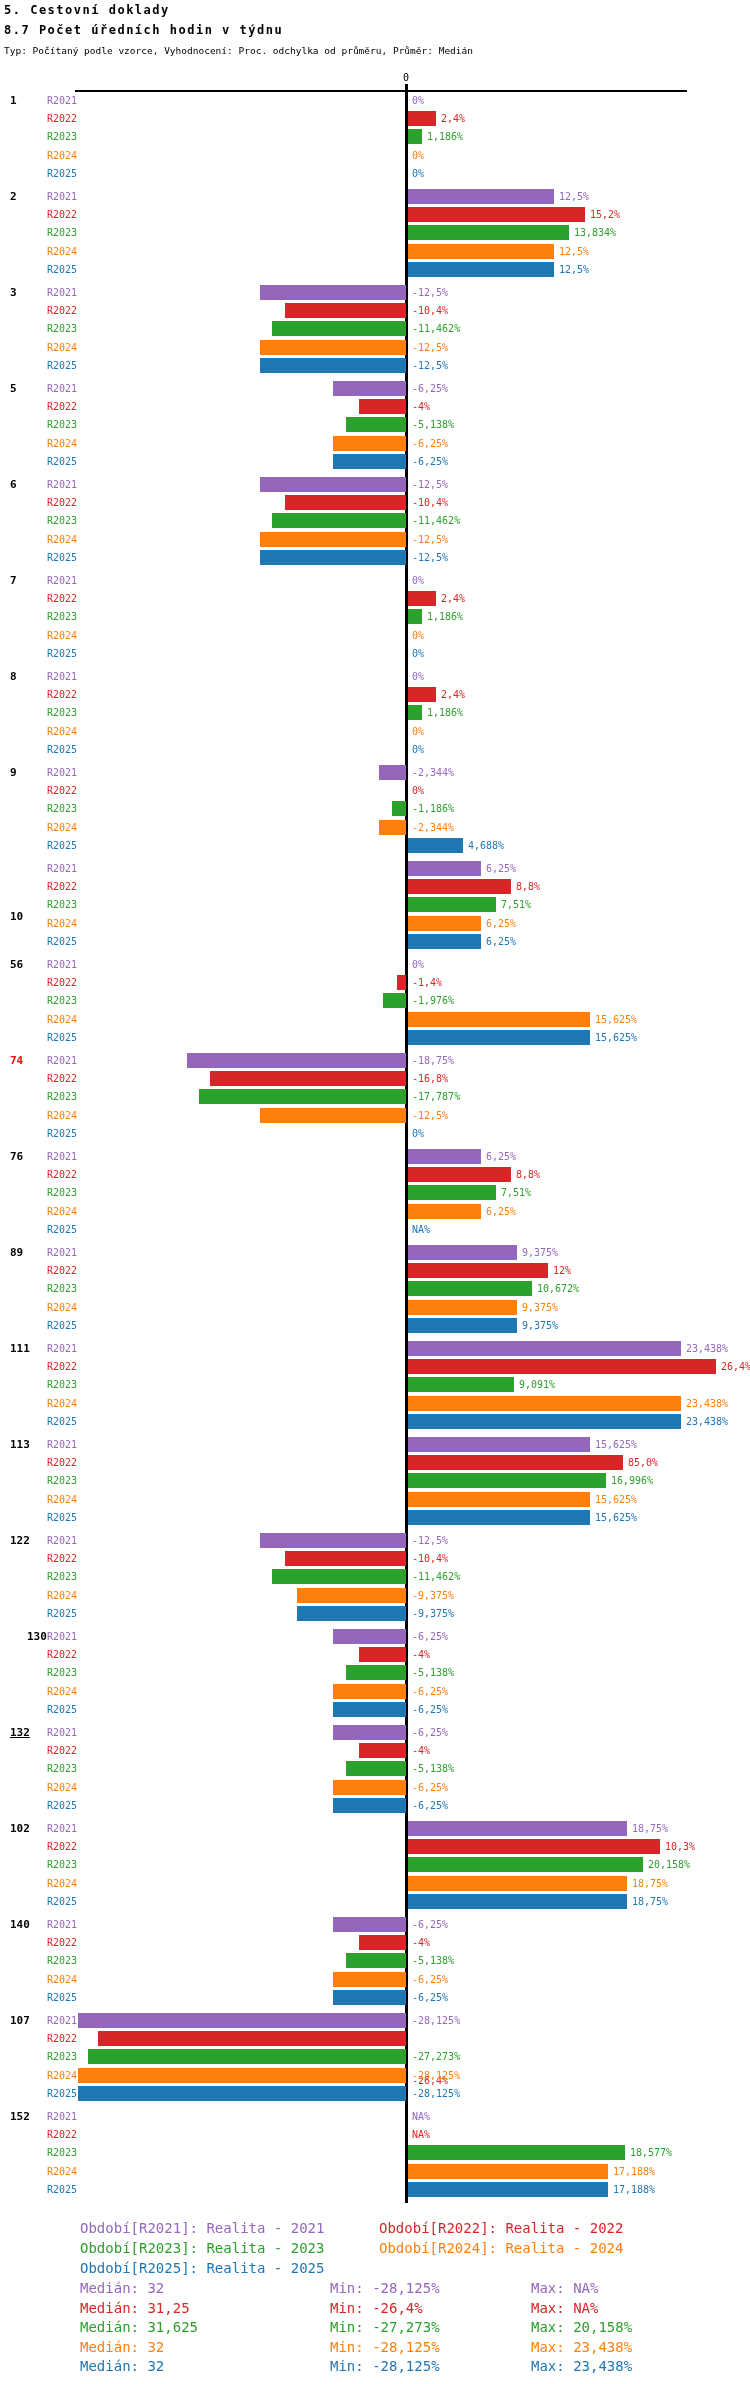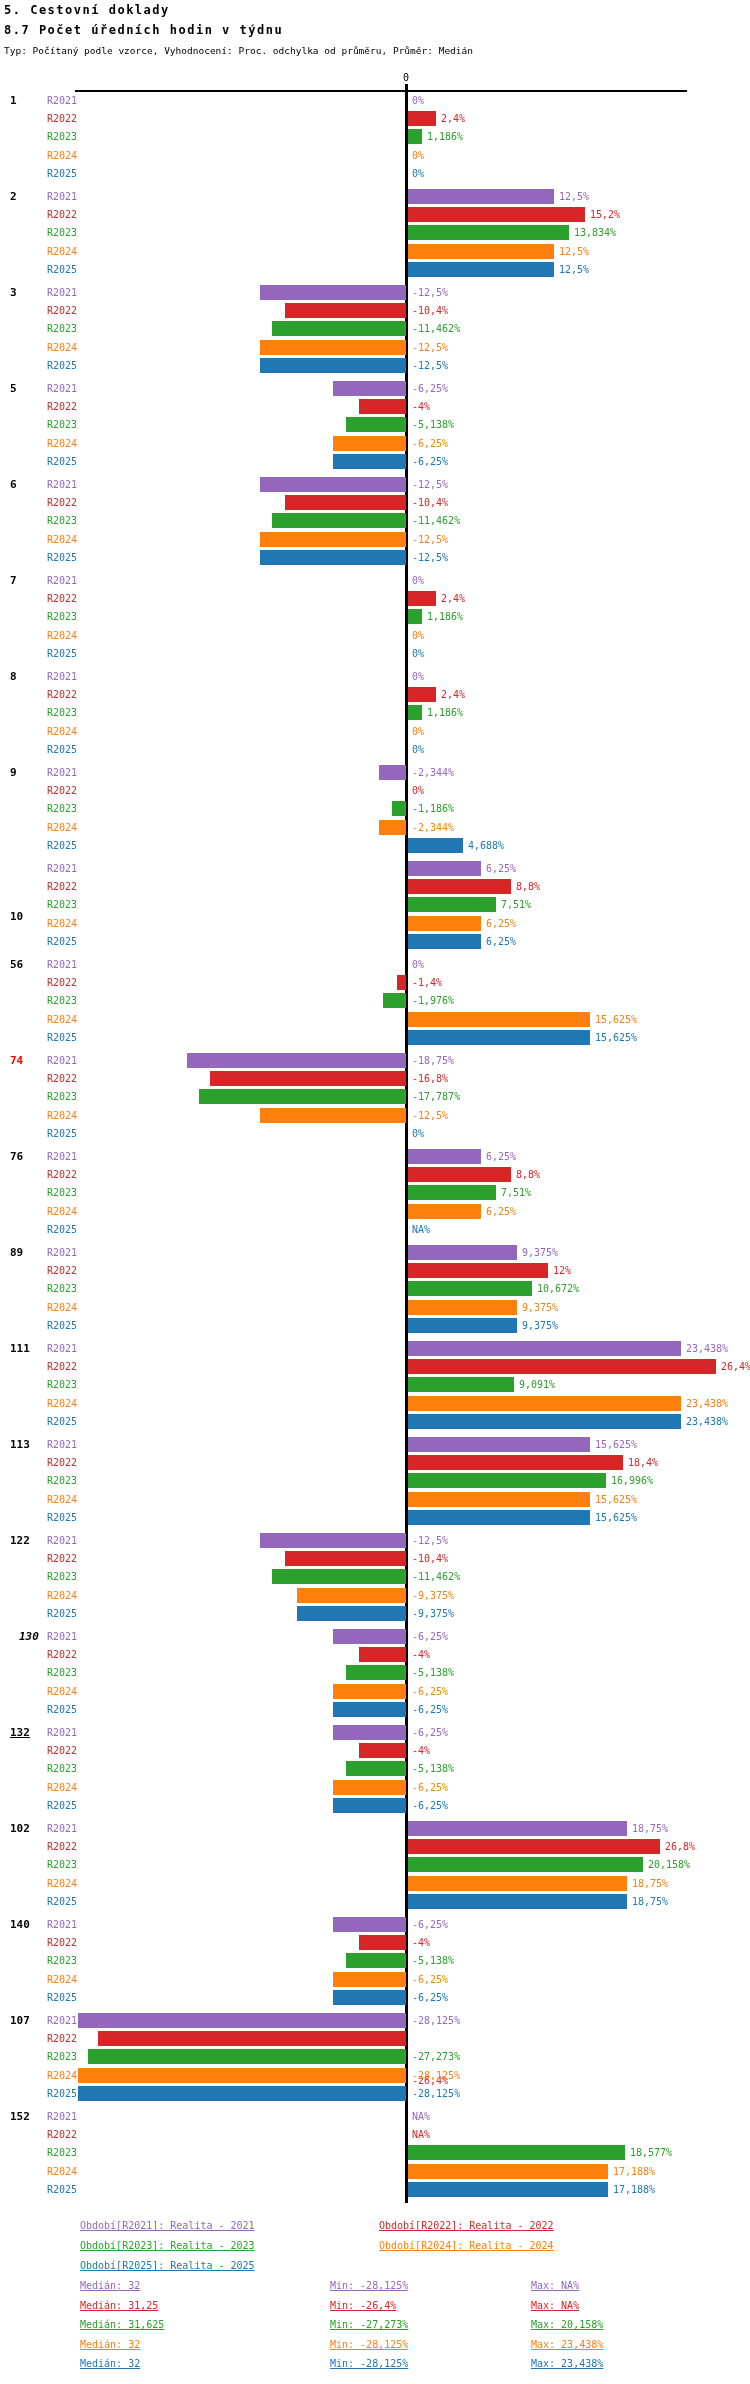--- a/index.html
+++ b/index.html
@@ -12,21 +12,21 @@
   .title1{font-size:12px;font-weight:bold;letter-spacing:1.5px;color:#000;}
   .title2{font-size:12px;font-weight:bold;letter-spacing:1.5px;color:#000;}
   .subtitle{font-size:9.5px;color:#000;}
   .axis-h{position:absolute;background:#000;height:2px;}
   .axis-v{position:absolute;background:#000;width:3px;}
   .zero-lbl{font-size:10px;color:#000;}
   .grp-lbl{font-size:11px;font-weight:bold;color:#000;}
   .ser-lbl{font-size:10px;}
   .val-lbl{font-size:10px;}
   .bar{position:absolute;height:15px;}
-  .leg{font-size:10px;text-decoration:underline;}
+  .leg{font-size:14px;}
 </style>
 </head>
 <body>
 
 <div class="abs title1" style="left:4px;top:4px;">5. Cestovní doklady</div>
 <div class="abs title2" style="left:4px;top:24px;">8.7 Počet úředních hodin v týdnu</div>
 <div class="abs subtitle" style="left:4px;top:46px;">Typ: Počítaný podle vzorce, Vyhodnocení: Proc. odchylka od průměru, Průměr: Medián</div>
 
 <div class="abs zero-lbl" style="left:403px;top:73px;">0</div>
 <div class="axis-h" style="left:75px;top:90px;width:612px;"></div>
@@ -243,21 +243,21 @@
     <div class="abs val-lbl" style="left: 686px; top: 1399px; color: rgb(255, 127, 14);">23,438%</div>
     <div class="abs ser-lbl" style="left: 47px; top: 1417px; color: rgb(31, 119, 180);">R2025</div>
     <div class="abs bar" style="left: 408px; top: 1414px; width: 273px; background: rgb(31, 119, 180);"></div>
     <div class="abs val-lbl" style="left: 686px; top: 1417px; color: rgb(31, 119, 180);">23,438%</div>
     <div class="abs grp-lbl" style="left: 10px; top: 1439px; color: rgb(0, 0, 0);">113</div>
     <div class="abs ser-lbl" style="left: 47px; top: 1440px; color: rgb(148, 103, 189);">R2021</div>
     <div class="abs bar" style="left: 408px; top: 1437px; width: 182px; background: rgb(148, 103, 189);"></div>
     <div class="abs val-lbl" style="left: 595px; top: 1440px; color: rgb(148, 103, 189);">15,625%</div>
     <div class="abs ser-lbl" style="left: 47px; top: 1458px; color: rgb(214, 39, 40);">R2022</div>
     <div class="abs bar" style="left: 408px; top: 1455px; width: 215px; background: rgb(214, 39, 40);"></div>
-    <div class="abs val-lbl" style="left: 628px; top: 1458px; color: rgb(214, 39, 40);">18,4%</div>
+    <div class="abs val-lbl" style="left: 628px; top: 1458px; color: rgb(214, 39, 40);">85,0%</div>
     <div class="abs ser-lbl" style="left: 47px; top: 1476px; color: rgb(44, 160, 44);">R2023</div>
     <div class="abs bar" style="left: 408px; top: 1473px; width: 198px; background: rgb(44, 160, 44);"></div>
     <div class="abs val-lbl" style="left: 611px; top: 1476px; color: rgb(44, 160, 44);">16,996%</div>
     <div class="abs ser-lbl" style="left: 47px; top: 1495px; color: rgb(255, 127, 14);">R2024</div>
     <div class="abs bar" style="left: 408px; top: 1492px; width: 182px; background: rgb(255, 127, 14);"></div>
     <div class="abs val-lbl" style="left: 595px; top: 1495px; color: rgb(255, 127, 14);">15,625%</div>
     <div class="abs ser-lbl" style="left: 47px; top: 1513px; color: rgb(31, 119, 180);">R2025</div>
     <div class="abs bar" style="left: 408px; top: 1510px; width: 182px; background: rgb(31, 119, 180);"></div>
     <div class="abs val-lbl" style="left: 595px; top: 1513px; color: rgb(31, 119, 180);">15,625%</div>
     <div class="abs grp-lbl" style="left: 10px; top: 1535px; color: rgb(0, 0, 0);">122</div>
@@ -269,21 +269,21 @@
     <div class="abs val-lbl" style="left: 412px; top: 1554px; color: rgb(214, 39, 40);">-10,4%</div>
     <div class="abs ser-lbl" style="left: 47px; top: 1572px; color: rgb(44, 160, 44);">R2023</div>
     <div class="abs bar" style="left: 272px; top: 1569px; width: 134px; background: rgb(44, 160, 44);"></div>
     <div class="abs val-lbl" style="left: 412px; top: 1572px; color: rgb(44, 160, 44);">-11,462%</div>
     <div class="abs ser-lbl" style="left: 47px; top: 1591px; color: rgb(255, 127, 14);">R2024</div>
     <div class="abs bar" style="left: 297px; top: 1588px; width: 109px; background: rgb(255, 127, 14);"></div>
     <div class="abs val-lbl" style="left: 412px; top: 1591px; color: rgb(255, 127, 14);">-9,375%</div>
     <div class="abs ser-lbl" style="left: 47px; top: 1609px; color: rgb(31, 119, 180);">R2025</div>
     <div class="abs bar" style="left: 297px; top: 1606px; width: 109px; background: rgb(31, 119, 180);"></div>
     <div class="abs val-lbl" style="left: 412px; top: 1609px; color: rgb(31, 119, 180);">-9,375%</div>
-    <div class="abs grp-lbl" style="left: 19px; top: 1631px; color: rgb(0, 0, 0); font-style: italic;">130</div>
+    <div class="abs grp-lbl" style="left: 27px; top: 1631px; color: rgb(0, 0, 0);">130</div>
     <div class="abs ser-lbl" style="left: 47px; top: 1632px; color: rgb(148, 103, 189);">R2021</div>
     <div class="abs bar" style="left: 333px; top: 1629px; width: 73px; background: rgb(148, 103, 189);"></div>
     <div class="abs val-lbl" style="left: 412px; top: 1632px; color: rgb(148, 103, 189);">-6,25%</div>
     <div class="abs ser-lbl" style="left: 47px; top: 1650px; color: rgb(214, 39, 40);">R2022</div>
     <div class="abs bar" style="left: 359px; top: 1647px; width: 47px; background: rgb(214, 39, 40);"></div>
     <div class="abs val-lbl" style="left: 412px; top: 1650px; color: rgb(214, 39, 40);">-4%</div>
     <div class="abs ser-lbl" style="left: 47px; top: 1668px; color: rgb(44, 160, 44);">R2023</div>
     <div class="abs bar" style="left: 346px; top: 1665px; width: 60px; background: rgb(44, 160, 44);"></div>
     <div class="abs val-lbl" style="left: 412px; top: 1668px; color: rgb(44, 160, 44);">-5,138%</div>
     <div class="abs ser-lbl" style="left: 47px; top: 1687px; color: rgb(255, 127, 14);">R2024</div>
@@ -307,21 +307,21 @@
     <div class="abs val-lbl" style="left: 412px; top: 1783px; color: rgb(255, 127, 14);">-6,25%</div>
     <div class="abs ser-lbl" style="left: 47px; top: 1801px; color: rgb(31, 119, 180);">R2025</div>
     <div class="abs bar" style="left: 333px; top: 1798px; width: 73px; background: rgb(31, 119, 180);"></div>
     <div class="abs val-lbl" style="left: 412px; top: 1801px; color: rgb(31, 119, 180);">-6,25%</div>
     <div class="abs grp-lbl" style="left: 10px; top: 1823px; color: rgb(0, 0, 0);">102</div>
     <div class="abs ser-lbl" style="left: 47px; top: 1824px; color: rgb(148, 103, 189);">R2021</div>
     <div class="abs bar" style="left: 408px; top: 1821px; width: 219px; background: rgb(148, 103, 189);"></div>
     <div class="abs val-lbl" style="left: 632px; top: 1824px; color: rgb(148, 103, 189);">18,75%</div>
     <div class="abs ser-lbl" style="left: 47px; top: 1842px; color: rgb(214, 39, 40);">R2022</div>
     <div class="abs bar" style="left: 408px; top: 1839px; width: 252px; background: rgb(214, 39, 40);"></div>
-    <div class="abs val-lbl" style="left: 665px; top: 1842px; color: rgb(214, 39, 40);">26,8%</div>
+    <div class="abs val-lbl" style="left: 665px; top: 1842px; color: rgb(214, 39, 40);">10,3%</div>
     <div class="abs ser-lbl" style="left: 47px; top: 1860px; color: rgb(44, 160, 44);">R2023</div>
     <div class="abs bar" style="left: 408px; top: 1857px; width: 235px; background: rgb(44, 160, 44);"></div>
     <div class="abs val-lbl" style="left: 648px; top: 1860px; color: rgb(44, 160, 44);">20,158%</div>
     <div class="abs ser-lbl" style="left: 47px; top: 1879px; color: rgb(255, 127, 14);">R2024</div>
     <div class="abs bar" style="left: 408px; top: 1876px; width: 219px; background: rgb(255, 127, 14);"></div>
     <div class="abs val-lbl" style="left: 632px; top: 1879px; color: rgb(255, 127, 14);">18,75%</div>
     <div class="abs ser-lbl" style="left: 47px; top: 1897px; color: rgb(31, 119, 180);">R2025</div>
     <div class="abs bar" style="left: 408px; top: 1894px; width: 219px; background: rgb(31, 119, 180);"></div>
     <div class="abs val-lbl" style="left: 632px; top: 1897px; color: rgb(31, 119, 180);">18,75%</div>
     <div class="abs grp-lbl" style="left: 10px; top: 1919px; color: rgb(0, 0, 0);">140</div>

